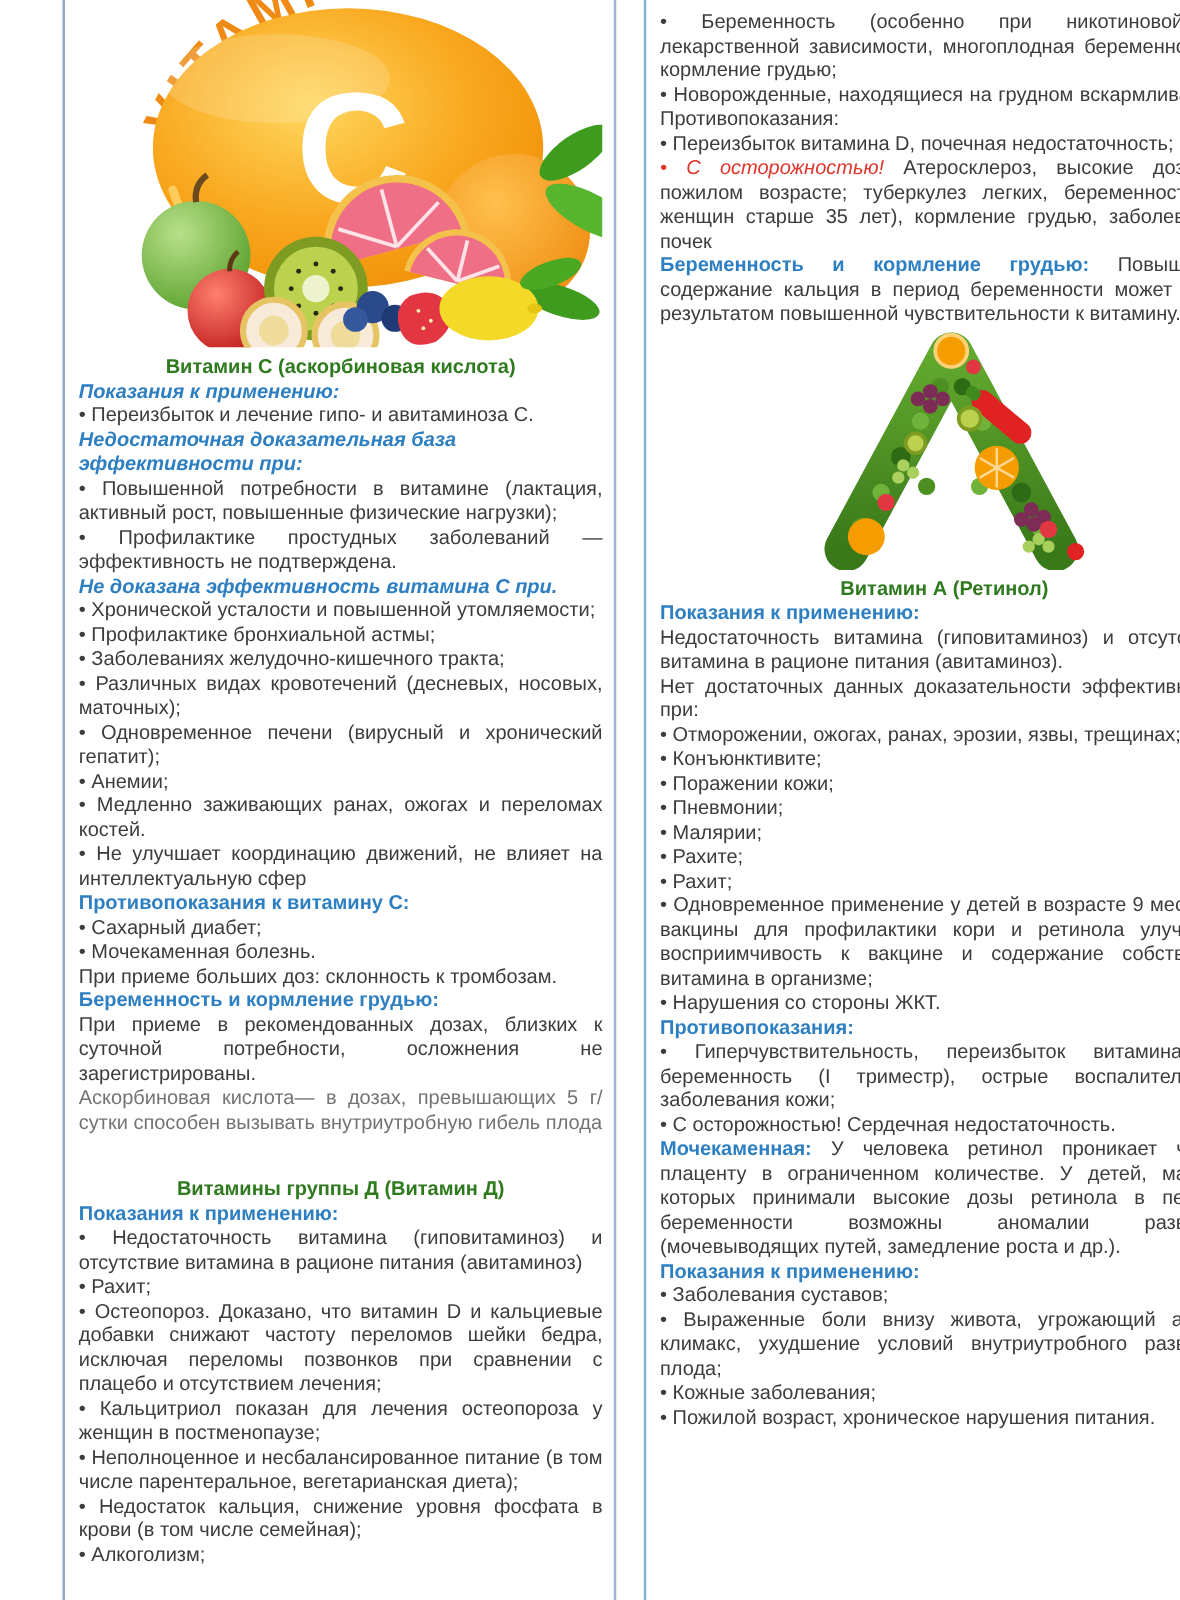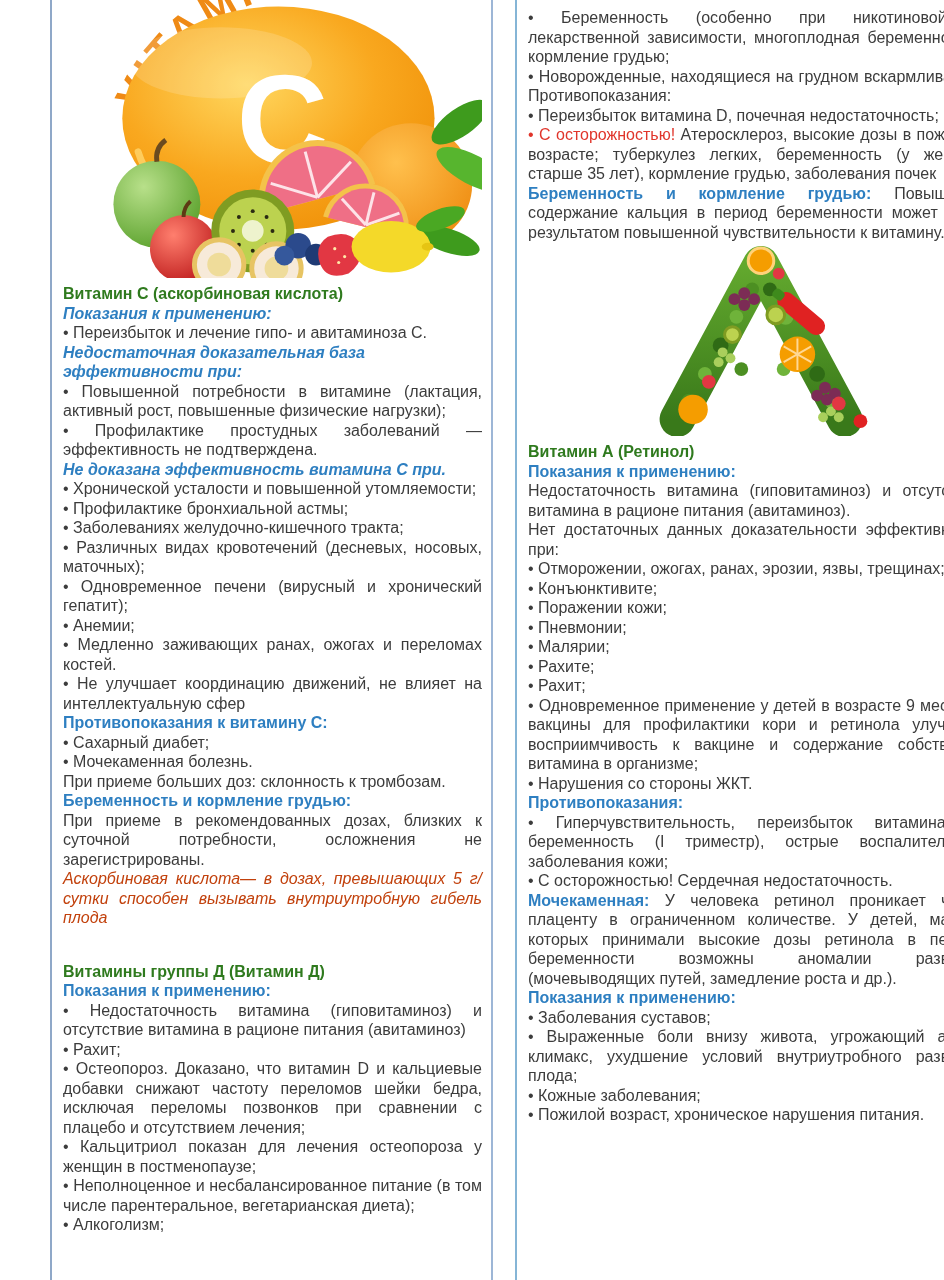--- a/index.html
+++ b/index.html
@@ -12,25 +12,25 @@
     left:50px;width:443px;
     border-left:2px solid #8fa8c8;border-right:2px solid #9db6d6;
     padding:0 9px 0 11px;
   }
   .col-right{
     left:515px;width:480px;
     border-left:2px solid #85b5d6;border-right:2px solid #6f9cb0;
     padding:8px 10px 0 11px;
   }
   .block{margin:0;text-align:justify;text-justify:inter-word;}
-  .h-green{color:#2f7a1e;font-weight:bold;text-align:left;}
+  .h-green{color:#2f7a1e;font-weight:bold;text-align:center;}
   .h-blue{color:#2e7fc1;font-weight:bold;text-align:left;}
   .h-blue-italic{color:#2e7fc1;font-weight:bold;font-style:italic;text-align:left;}
-  .red{color:#c2410c;font-style:italic;}
-  .lead-red{color:#e0352b;}
+  .red{color:#737373;}
+  .lead-red{color:#e0352b;font-style:italic;}
   .lead-blue{color:#2e7fc1;font-weight:bold;}
   .spacer{height:34px;}
   .vitc-figure{width:100%;height:278px;margin:0 0 6px 0;overflow:hidden;}
   .vitc-figure svg{width:100%;height:278px;display:block;}
   .vita-figure{width:250px;height:192px;margin:2px 27px 6px 108px;}
   .vita-figure svg{width:250px;height:192px;display:block;}
 </style>
 </head>
 <body>
 
@@ -151,20 +151,21 @@
         <div class="block plain">При приеме в рекомендованных дозах, близких к суточной потребности, осложнения не зарегистрированы.</div>
         <div class="block red">Аскорбиновая кислота— в дозах, превышающих 5 г/сутки способен вызывать внутриутробную гибель плода</div>
         <div class="block spacer"></div>
         <div class="block h-green">Витамины группы Д (Витамин Д)</div>
         <div class="block h-blue">Показания к применению:</div>
         <div class="block bullet">• Недостаточность витамина (гиповитаминоз) и отсутствие витамина в рационе питания (авитаминоз)</div>
         <div class="block bullet">• Рахит;</div>
         <div class="block bullet">• Остеопороз. Доказано, что витамин D и кальциевые добавки снижают частоту переломов шейки бедра, исключая переломы позвонков при сравнении с плацебо и отсутствием лечения;</div>
         <div class="block bullet">• Кальцитриол показан для лечения остеопороза у женщин в постменопаузе;</div>
         <div class="block bullet">• Неполноценное и несбалансированное питание (в том числе парентеральное, вегетарианская диета);</div>
+        <div class="block bullet">• Недостаток кальция, снижение уровня фосфата в крови (в том числе семейная);</div>
         <div class="block bullet">• Алкоголизм;</div>
       </div>
   </div>
 
   <div class="col col-right">
 
     <div class="blocks">
         <div class="block bullet">• Беременность (особенно при никотиновой и лекарственной зависимости, многоплодная беременность), кормление грудью;</div>
         <div class="block bullet">• Новорожденные, находящиеся на грудном вскармливании. Противопоказания:</div>
         <div class="block bullet">• Переизбыток витамина D, почечная недостаточность;</div>

